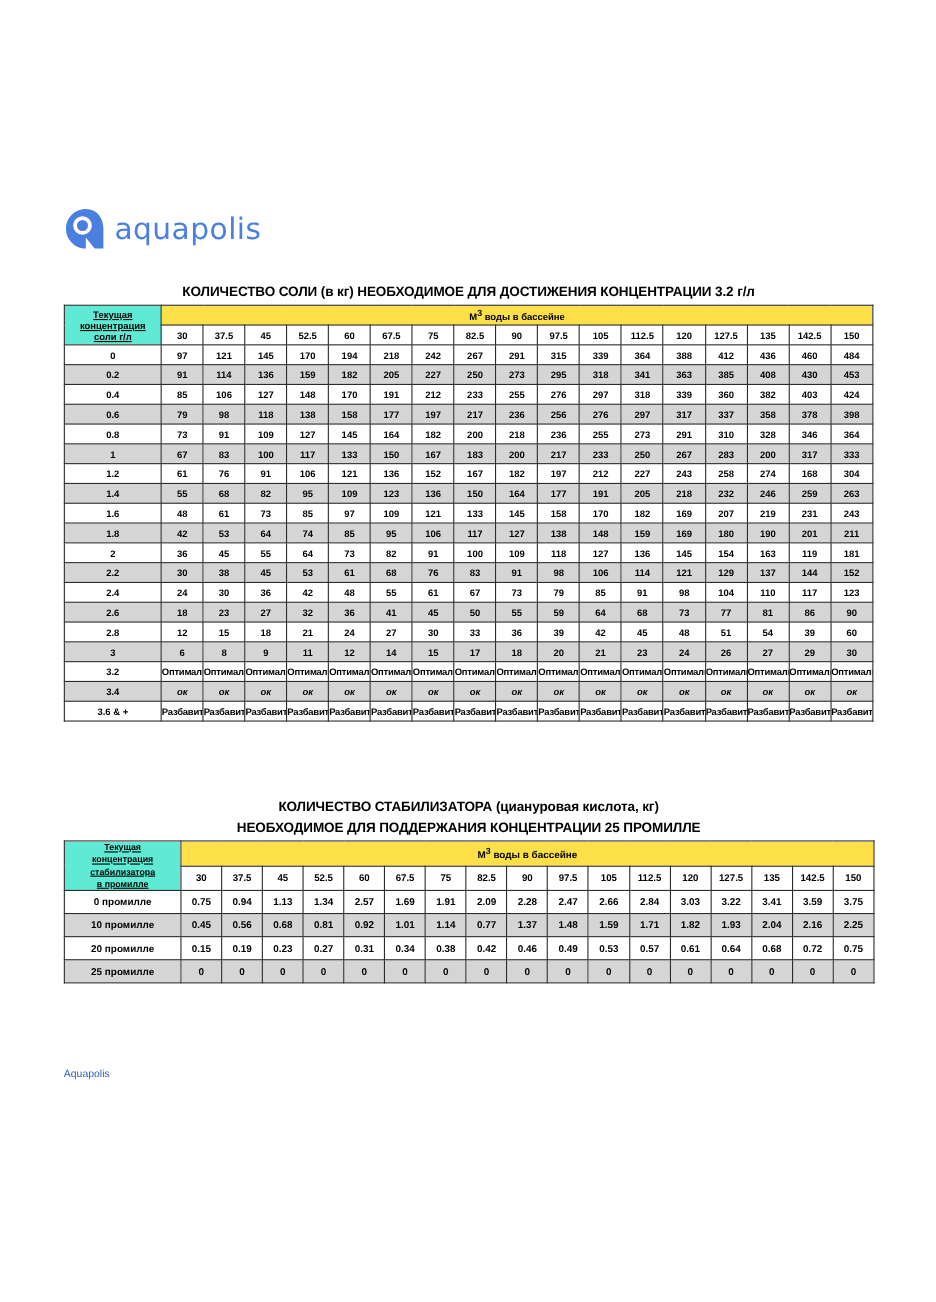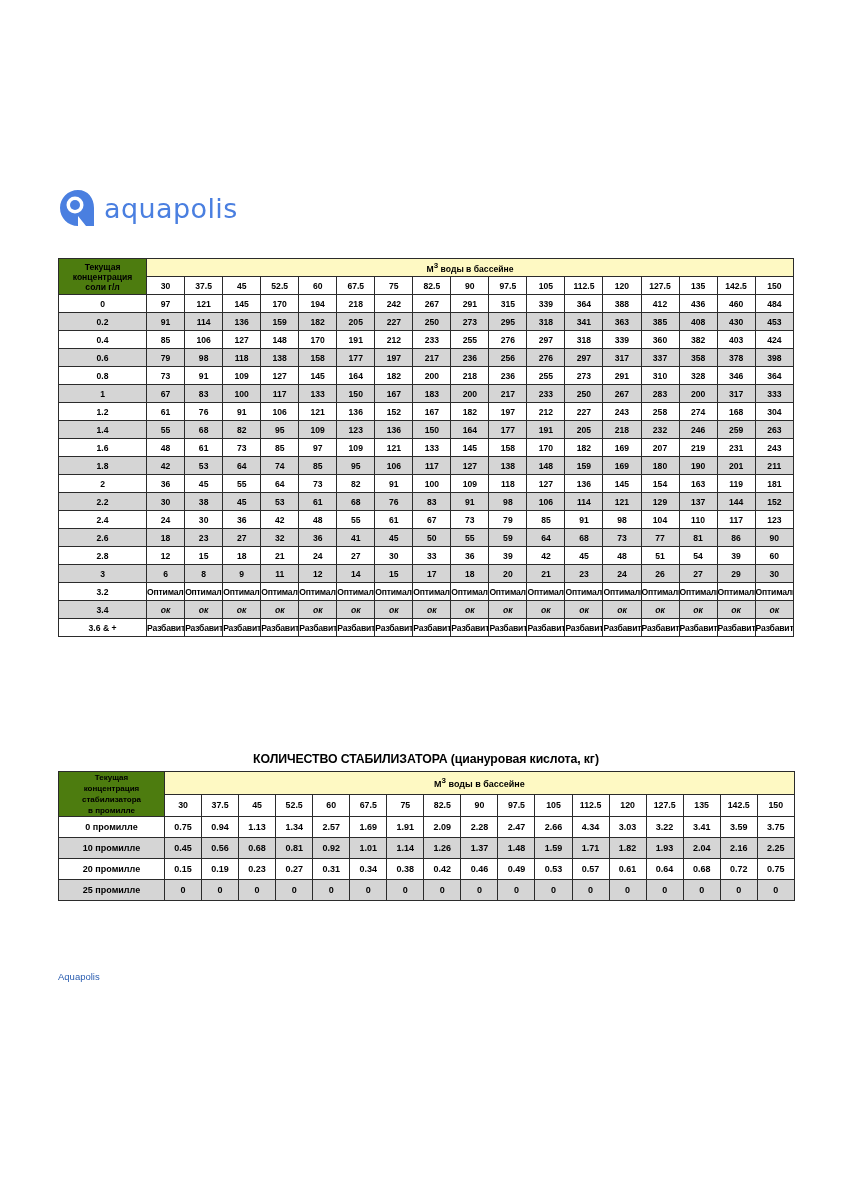--- a/index.html
+++ b/index.html
@@ -31,21 +31,21 @@
     font-weight: 400;
     color: #4a7fe0;
     letter-spacing: 0.4px;
     line-height: 1;
     font-family: "DejaVu Sans", sans-serif;
   }
 
   
   .block { position: absolute; left: 58px; width: 736px; }
   #block-salt { top: 258px; }
-  #block-stab { top: 752px; }
+  #block-stab { top: 726px; }
 
   .tbl-title {
     text-align: center;
     font-size: 12.3px;
     font-weight: bold;
     line-height: 15px;
     margin-bottom: 4px;
     letter-spacing: -0.1px;
     white-space: nowrap;
   }
@@ -69,27 +69,28 @@
   }
   
   col.c-lead { width: 88px; }
   col.c-data { width: 38px; }
 
   .lead-head {
     font-size: 8px;
     line-height: 10px;
     font-weight: bold;
     padding: 2px 1px;
-    background: #4d7c0f;
+    background: #5eead4;
+    text-decoration: underline;
   }
   .span-head {
     font-size: 12.5px;
     font-weight: bold;
     height: 19px;
-    background: #fef9c3;
+    background: #fde047;
   }
   .span-head sup { font-size: 8px; vertical-align: super; }
   .col-head {
     font-size: 8.6px;
     font-weight: bold;
     height: 17px;
     background: #ffffff;
   }
   tbody tr.shade td { background: #d5d5d5; }
   tbody tr.plain td { background: #ffffff; }
@@ -125,20 +126,21 @@
       <path d="M20 2 C10 2 2 10 2 20 C2 30 10 38 20 38 L20 28 L28 38 L36 38 L36 20 C36 10 30 2 20 2 Z" fill="#4a7fe0"></path>
       <circle cx="17" cy="17" r="8.5" fill="#ffffff"></circle>
       <circle cx="17" cy="17" r="5" fill="#4a7fe0"></circle>
     </svg>
   </span>
   <span class="logo-word">aquapolis</span>
 </div>
 
 <div class="block" id="block-salt">
 
+  <div class="tbl-title">КОЛИЧЕСТВО СОЛИ (в кг) НЕОБХОДИМОЕ ДЛЯ ДОСТИЖЕНИЯ КОНЦЕНТРАЦИИ 3.2 г/л</div>
 
   <table class="grid" id="tbl-salt">
     <colgroup id="cg-salt">
       <col class="c-lead">
     <col class="c-data">
         <col class="c-data">
         <col class="c-data">
         <col class="c-data">
         <col class="c-data">
         <col class="c-data">
@@ -566,20 +568,21 @@
           <td class="word">Разбавить</td>
           <td class="word">Разбавить</td>
         </tr>
       </tbody>
   </table>
 </div>
 
 <div class="block" id="block-stab">
 
   <div class="tbl-title">КОЛИЧЕСТВО  СТАБИЛИЗАТОРА (циануровая кислота, кг)</div>
+  <div class="tbl-title">НЕОБХОДИМОЕ ДЛЯ ПОДДЕРЖАНИЯ КОНЦЕНТРАЦИИ 25 ПРОМИЛЛЕ</div>
 
   <table class="grid" id="tbl-stab">
     <colgroup id="cg-stab">
       <col class="c-lead">
     <col class="c-data">
         <col class="c-data">
         <col class="c-data">
         <col class="c-data">
         <col class="c-data">
         <col class="c-data">
@@ -634,37 +637,37 @@
           <td>0.94</td>
           <td>1.13</td>
           <td>1.34</td>
           <td>2.57</td>
           <td>1.69</td>
           <td>1.91</td>
           <td>2.09</td>
           <td>2.28</td>
           <td>2.47</td>
           <td>2.66</td>
-          <td>4.34</td>
+          <td>2.84</td>
           <td>3.03</td>
           <td>3.22</td>
           <td>3.41</td>
           <td>3.59</td>
           <td>3.75</td>
         </tr>
         <tr class="shade">
           <td class="lead-word">10 промилле</td>
           <td>0.45</td>
           <td>0.56</td>
           <td>0.68</td>
           <td>0.81</td>
           <td>0.92</td>
           <td>1.01</td>
           <td>1.14</td>
-          <td>1.26</td>
+          <td>0.77</td>
           <td>1.37</td>
           <td>1.48</td>
           <td>1.59</td>
           <td>1.71</td>
           <td>1.82</td>
           <td>1.93</td>
           <td>2.04</td>
           <td>2.16</td>
           <td>2.25</td>
         </tr>

